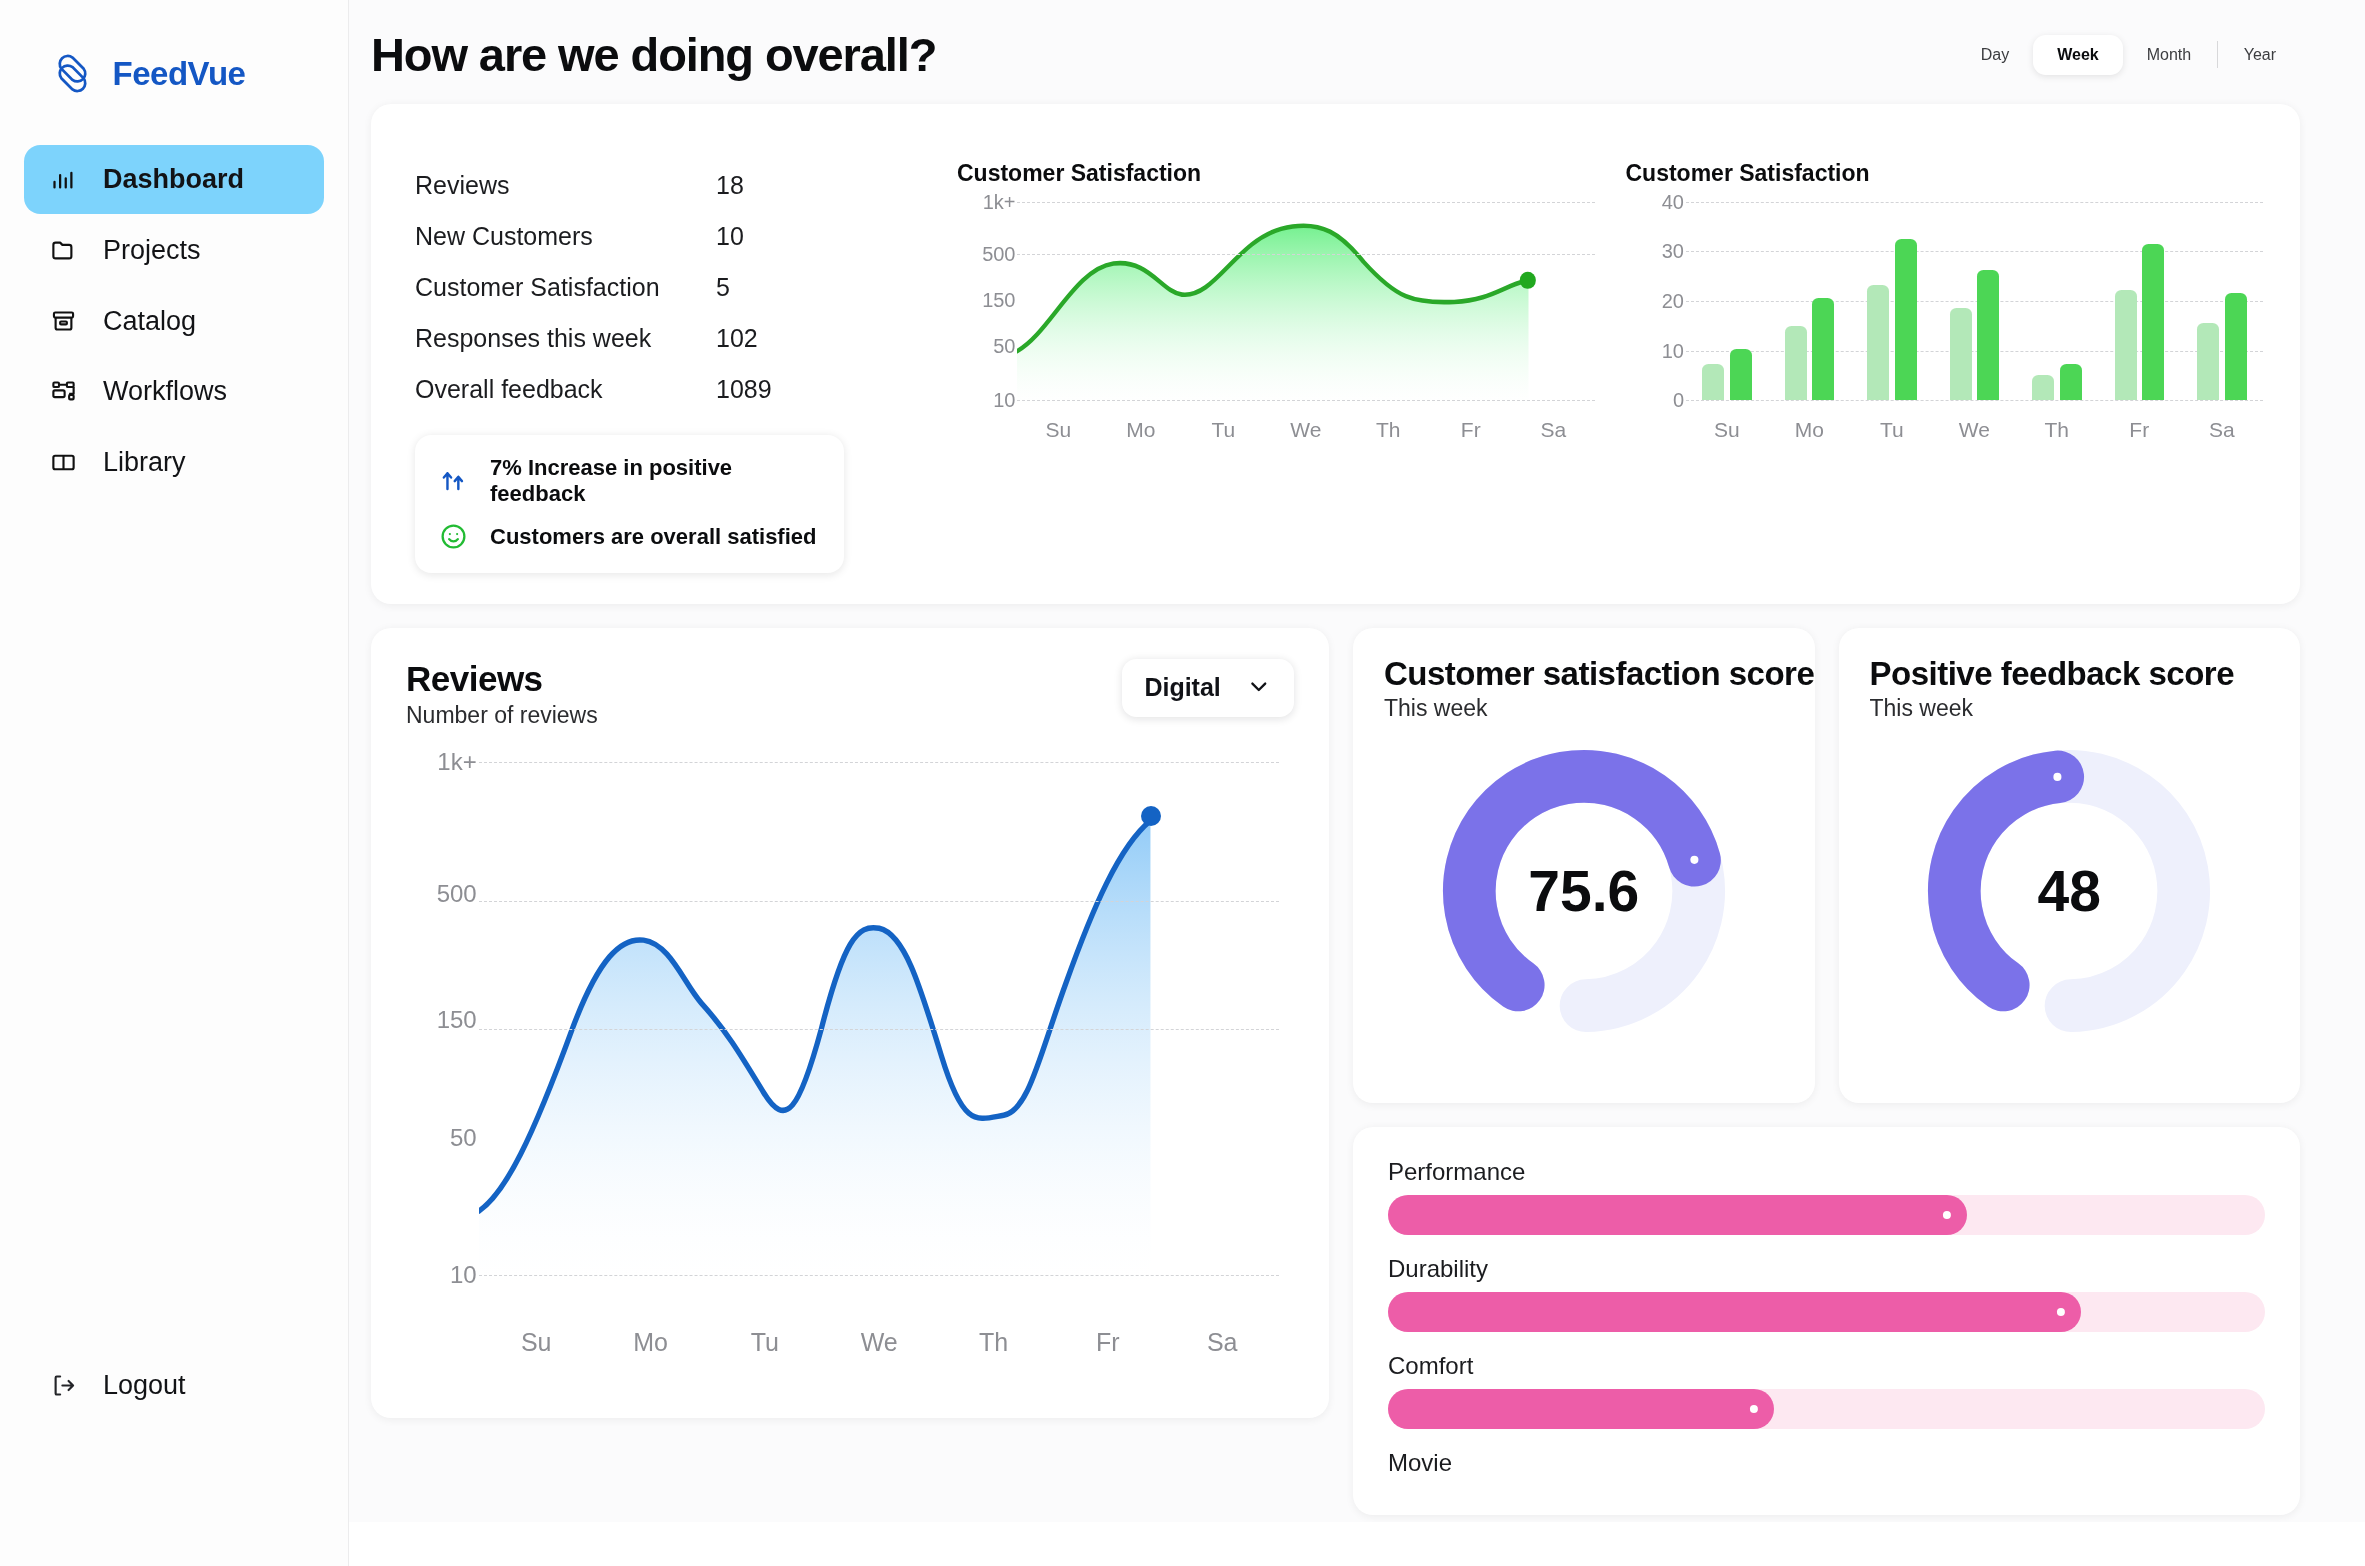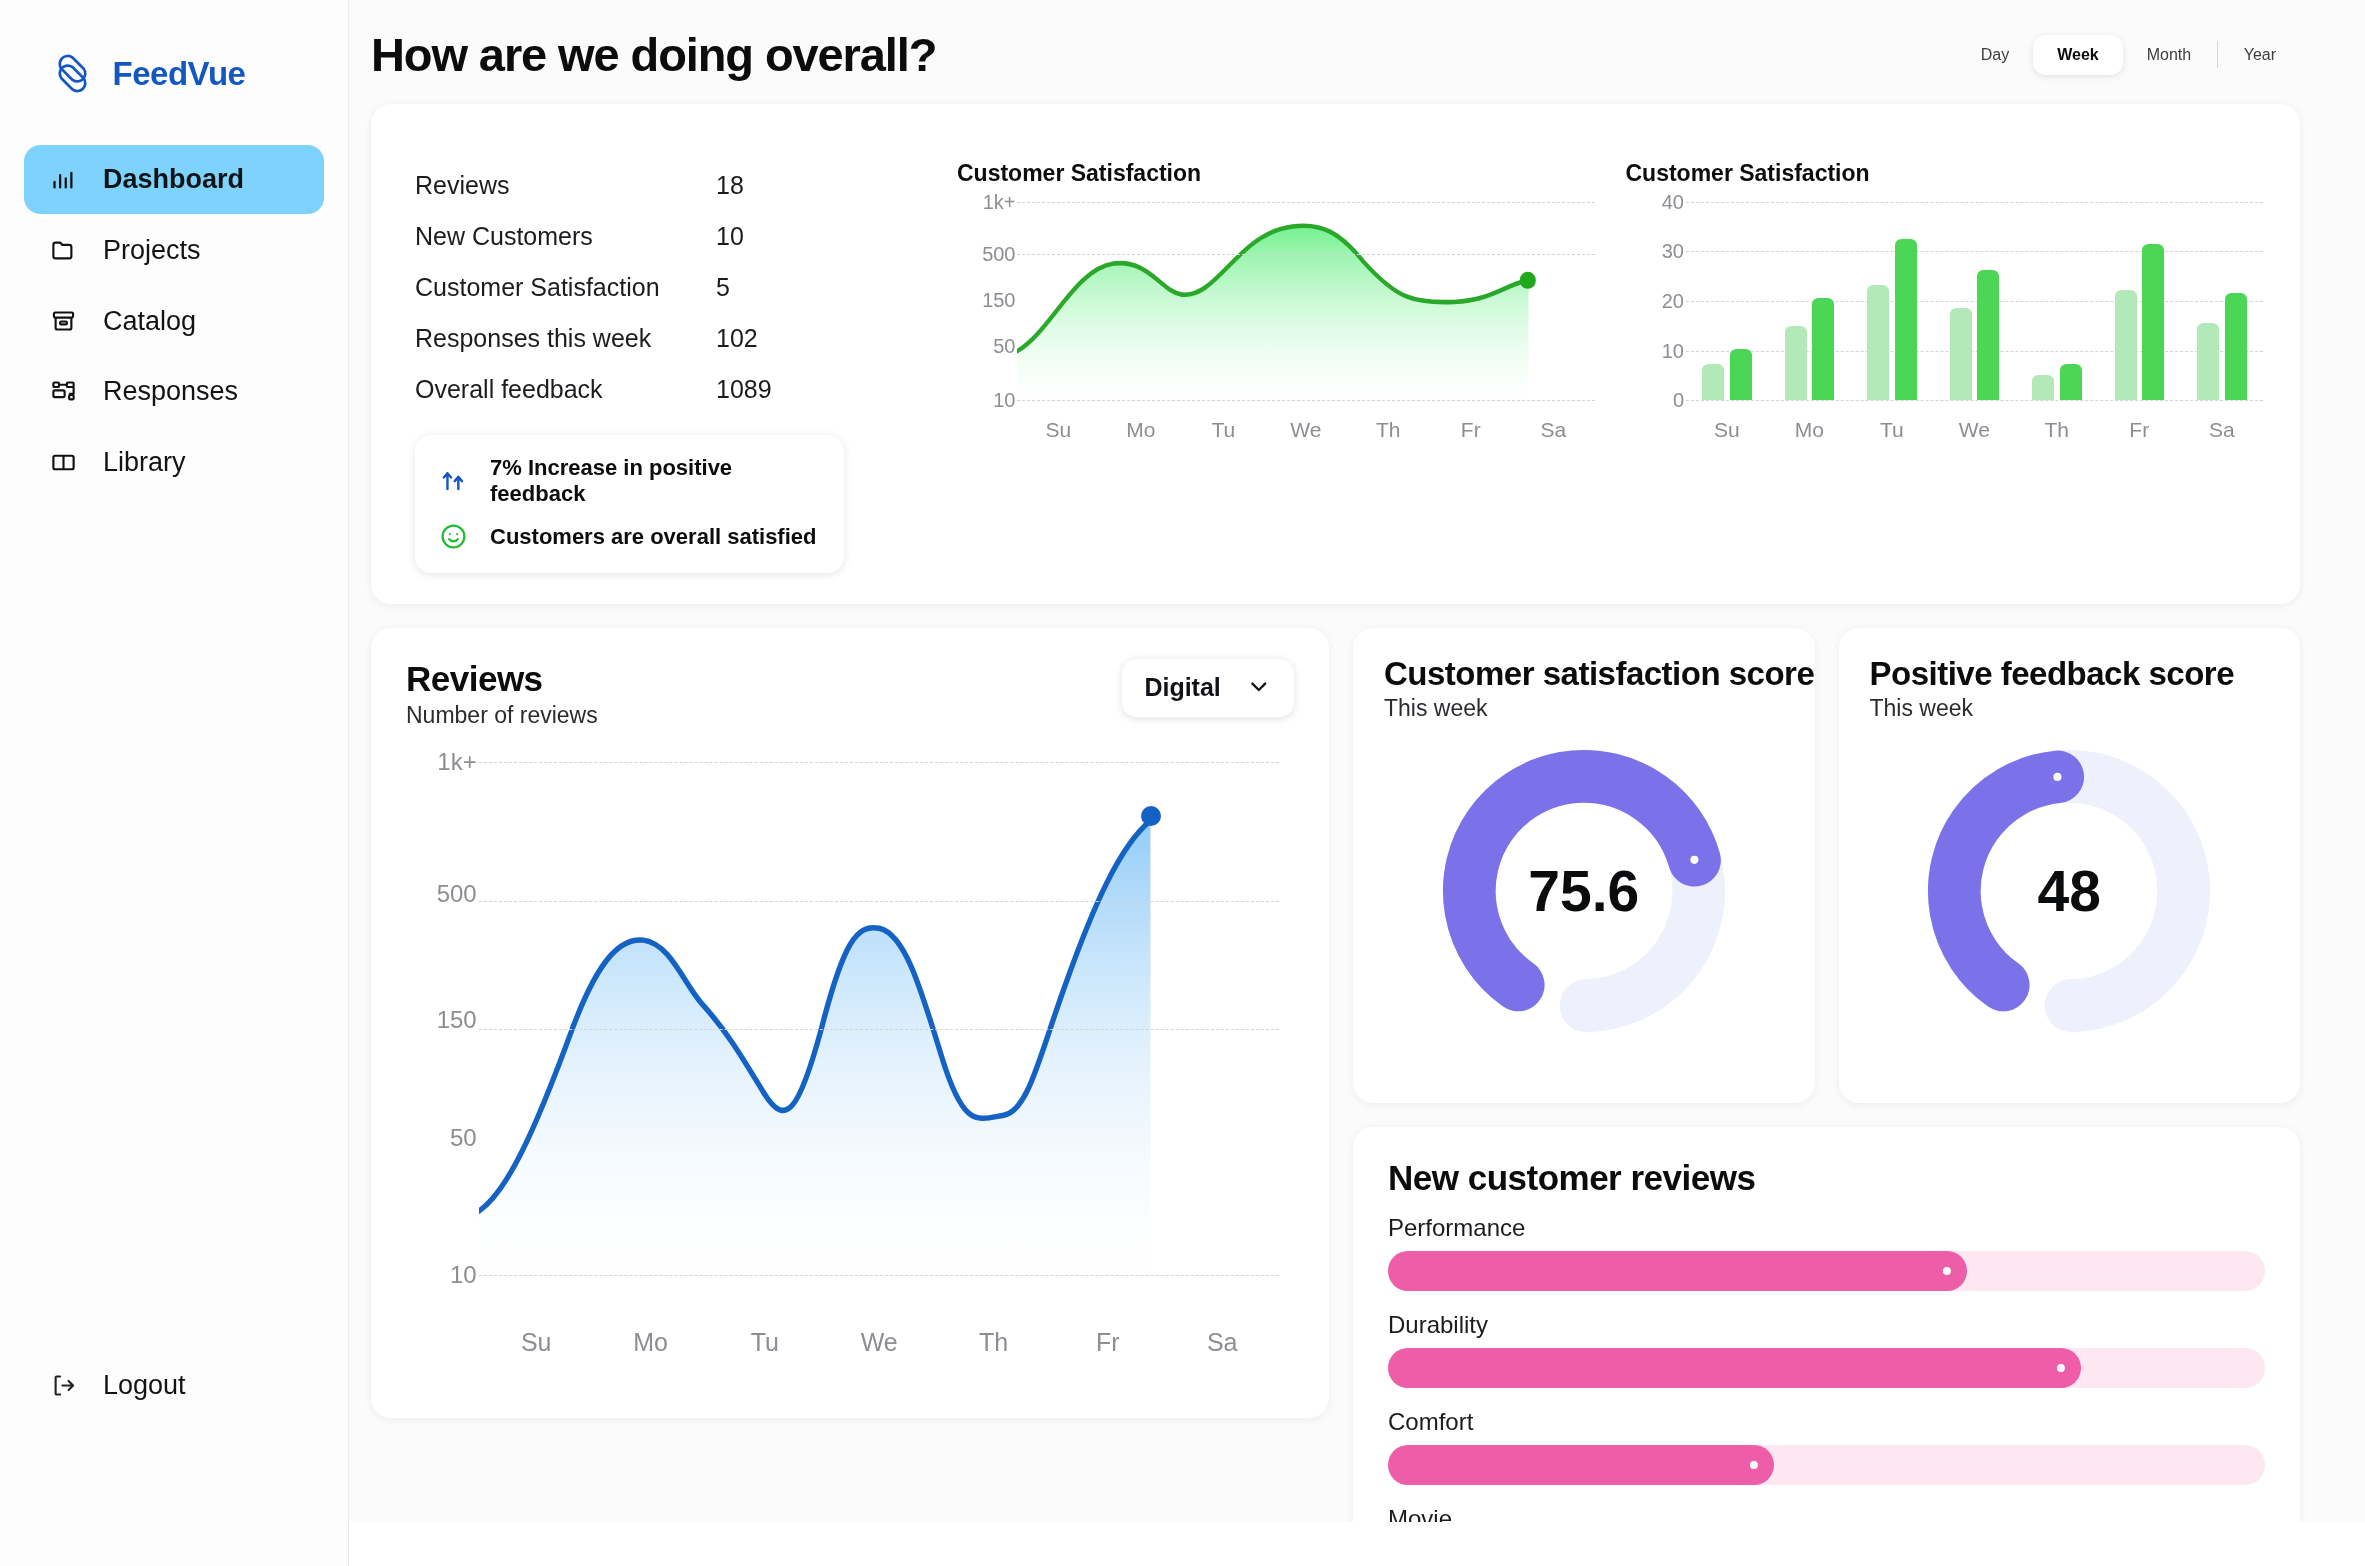--- a/index.html
+++ b/index.html
@@ -165,21 +165,21 @@
       <div class="nav-item">
         <span class="ico">
           <svg viewBox="0 0 24 24" width="27" height="27" fill="none" stroke="#111" stroke-width="1.9" stroke-linejoin="round">
             <rect x="3" y="4" width="5" height="4" rx="1"></rect>
             <rect x="15" y="4" width="6" height="4" rx="1"></rect>
             <rect x="3" y="11" width="10" height="6" rx="1.4"></rect>
             <rect x="17" y="15" width="4" height="4" rx="1"></rect>
             <path d="M8 6h7M21 8v6h-4"></path>
           </svg>
         </span>
-        <span>Responses</span>
+        <span>Workflows</span>
       </div>
 
       <div class="nav-item">
         <span class="ico">
           <svg viewBox="0 0 24 24" width="27" height="27" fill="none" stroke="#111" stroke-width="1.9" stroke-linejoin="round">
             <rect x="3" y="6" width="18" height="12" rx="1.6"></rect>
             <line x1="12" y1="6" x2="12" y2="18"></line>
           </svg>
         </span>
         <span>Library</span>
@@ -439,21 +439,20 @@
                 <circle cx="100" cy="100" r="74" fill="none" stroke="#eef0fc" stroke-width="34" stroke-linecap="round" stroke-dasharray="418 465" transform="rotate(125 100 100)"></circle>
                 <circle id="g1arc" cx="100" cy="100" r="74" fill="none" stroke="#7b72e9" stroke-width="34" stroke-linecap="round" stroke-dasharray="179.7828755894319 464.9557127312894" transform="rotate(125 100 100)"></circle>
                 <circle id="g1dot" cx="92.52183400846197" cy="26.37882754666967" r="2.6" fill="#ffffff"></circle>
               </svg>
               <span class="gauge-val">48</span>
             </div>
           </section>
         </div>
 
         <section class="card ncr-card">
-          <div class="ncr-title">New customer reviews</div>
 
           <div class="ncr-item">
             <div class="ncr-label">Performance</div>
             <div class="ncr-track">
               <div class="ncr-fill" id="ncr0" style="width: 66%;"></div>
               <div class="ncr-dot" id="ncrd0" style="left: calc(66% - 20px);"></div>
             </div>
           </div>
 
           <div class="ncr-item">

